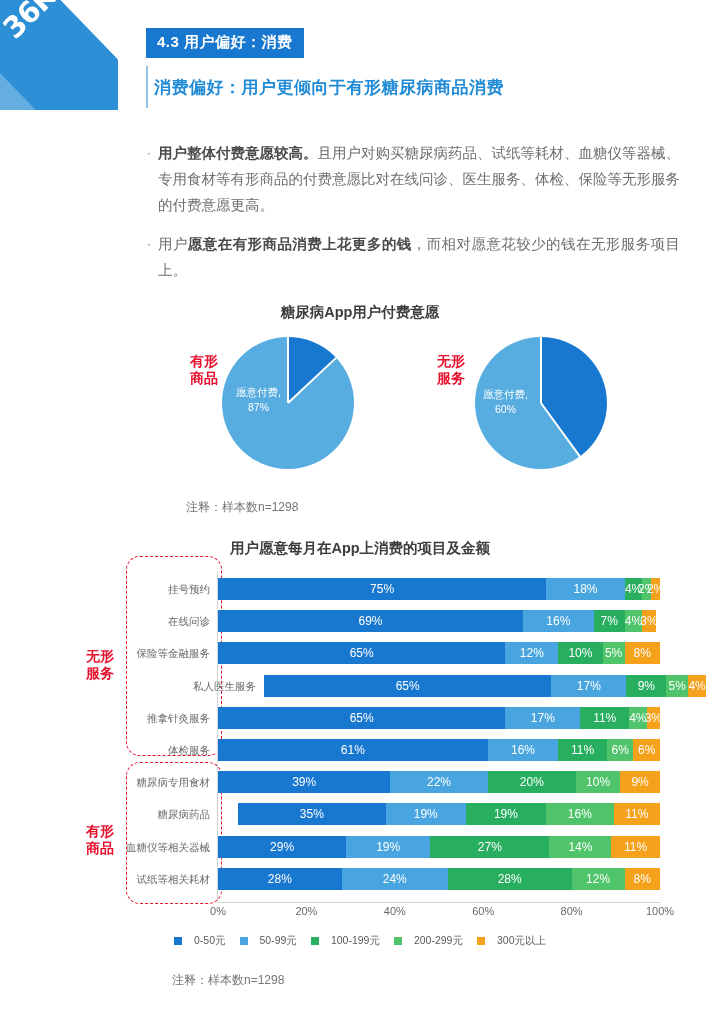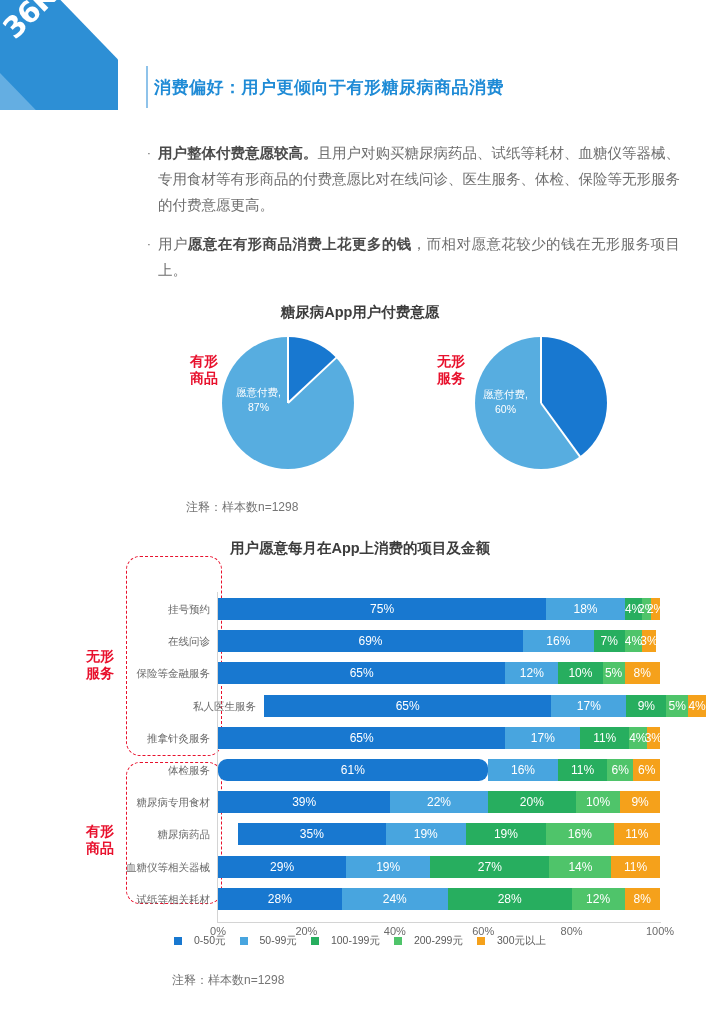--- a/index.html
+++ b/index.html
@@ -142,21 +142,21 @@
   #note-bar { position: absolute; left: 172px; top: 972px; }
 
   
   .bar-title {
     position: absolute; left: 0; top: 539px; width: 720px;
     text-align: center;
     color: #3D3D3D;
     font-size: 14.5px;
     font-weight: bold;
   }
-  .bar-chart { position: absolute; left: 0; top: 592px; width: 632px; height: 335px; padding-left: 36px; }
+  .bar-chart { position: absolute; left: 0; top: 572px; width: 632px; height: 335px; padding-left: 36px; }
   .bar-row {
     position: absolute;
     left: 0; width: 720px; height: 22px;
   }
   .bar-rowlabel {
     position: absolute;
     left: 110px; width: 100px;
     text-align: right;
     color: #6A6A6A;
     font-size: 10.5px;
@@ -229,20 +229,21 @@
 <body>
 
 <div id="page">
 
   <div class="logo-wrap">
     <div class="logo-band-a"></div>
     <div class="logo-band-b"></div>
     <div class="logo-text">36Kr</div>
   </div>
 
+  <div class="kicker">4.3 用户偏好：消费</div>
   <div class="title-band">
     <span class="title-text">消费偏好：用户更倾向于有形糖尿病商品消费</span>
   </div>
 
   <div class="bullets" id="bullets">
       <div class="bullet-row">
         <div class="bullet-dot">·</div>
         <div class="bullet-body"><b>用户整体付费意愿较高。</b><span>且用户对购买糖尿病药品、试纸等耗材、血糖仪等器械、专用食材等有形商品的付费意愿比对在线问诊、医生服务、体检、保险等无形服务的付费意愿更高。</span></div>
       </div>
       <div class="bullet-row">
@@ -392,21 +393,21 @@
             <span>4%</span>
           </div>
           <div class="seg" style="width: 13.26px; background: rgb(245, 161, 27);">
             <span>3%</span>
           </div>
         </div>
       </div>
       <div class="bar-row" style="top: 167px;">
         <div class="bar-rowlabel">体检服务</div>
         <div class="bar-track">
-          <div class="seg" style="width: 269.62px; background: rgb(24, 120, 208); border-radius: 9px;">
+          <div class="seg" style="width: 269.62px; background: rgb(24, 120, 208);">
             <span>61%</span>
           </div>
           <div class="seg" style="width: 70.72px; background: rgb(72, 165, 223);">
             <span>16%</span>
           </div>
           <div class="seg" style="width: 48.62px; background: rgb(39, 174, 95);">
             <span>11%</span>
           </div>
           <div class="seg" style="width: 26.52px; background: rgb(79, 196, 106);">
             <span>6%</span>

